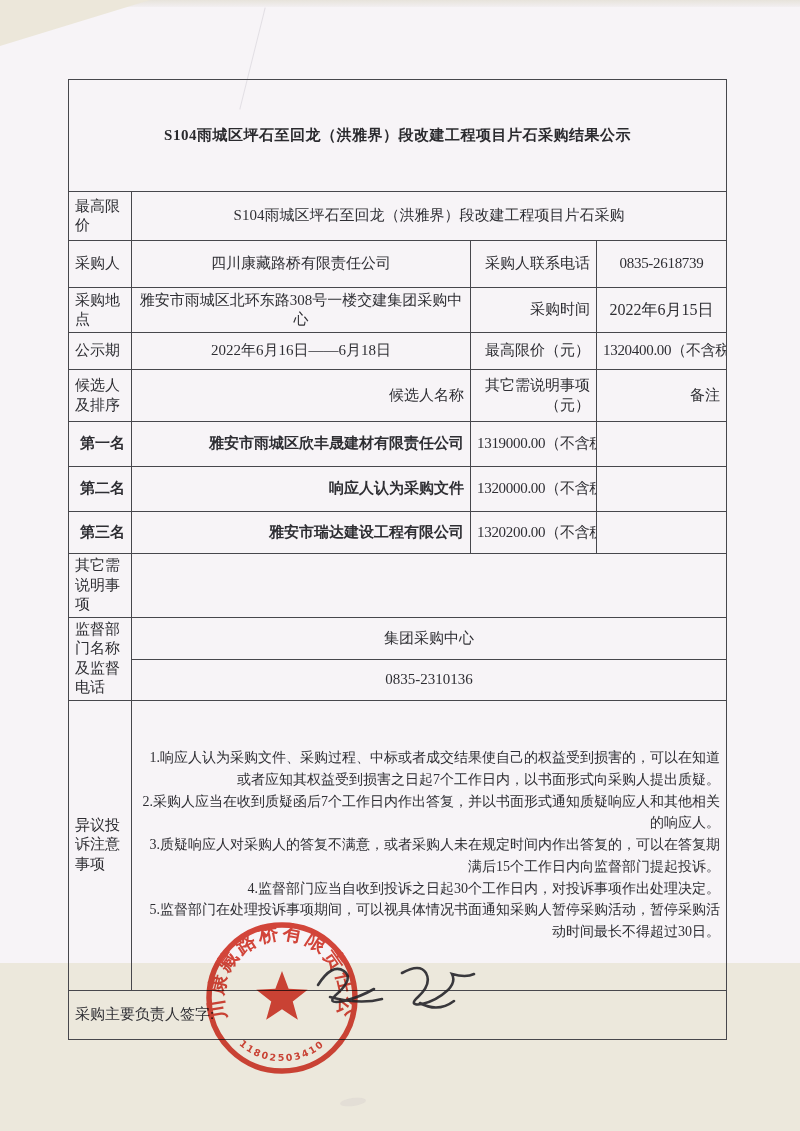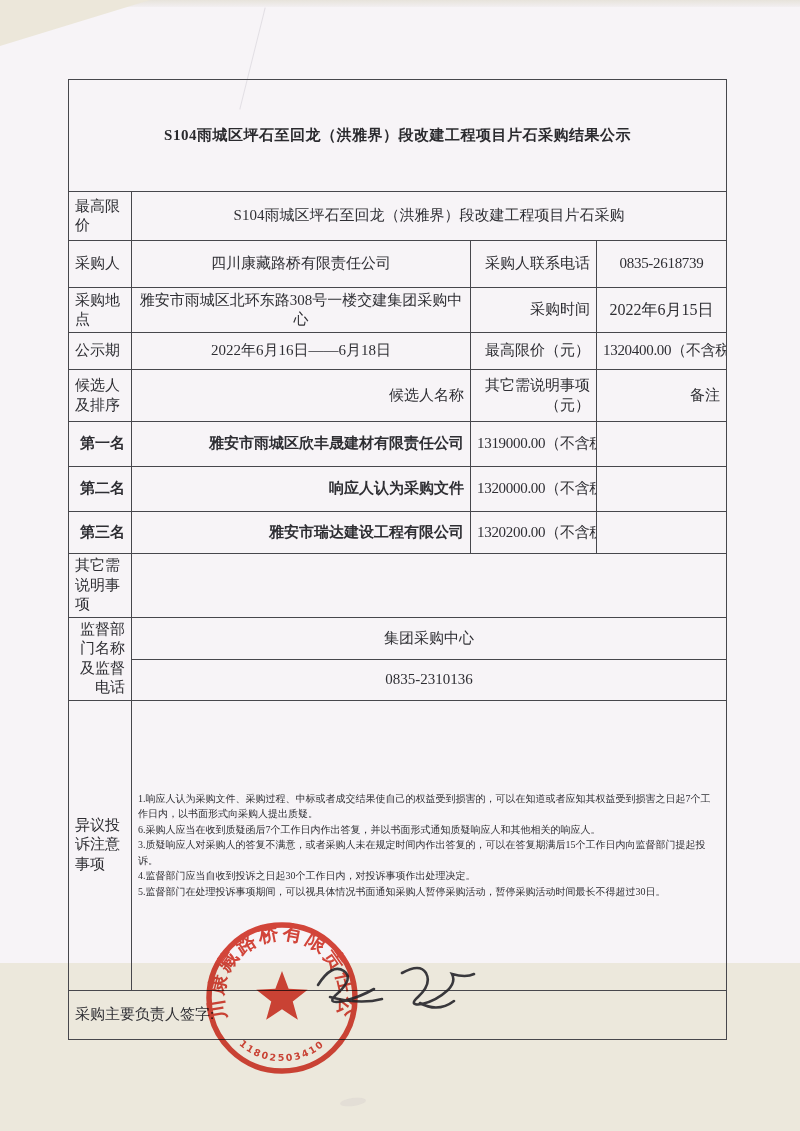--- a/index.html
+++ b/index.html
@@ -34,30 +34,30 @@
     border:1.6px solid #47474c;
     padding:2px 6px;vertical-align:middle;
     font-size:15px;line-height:1.3;
     overflow:hidden;
   }
   td.title-cell{
     text-align:center;font-size:19.5px;font-weight:bold;
     letter-spacing:0.5px;color:#2a2a2e;
   }
   td.lbl{font-size:14px;line-height:19px;padding:2px 6px;text-align:left;}
-  td.lbl-c{text-align:right;font-family:Liberation Serif, serif;}
+  td.lbl-c{text-align:left;font-family:Liberation Serif, serif;}
   td.val{text-align:center;font-size:15px;}
   td.ctr{text-align:center;}
   td.num{font-size:12.5px;letter-spacing:-0.3px;text-align:center;white-space:nowrap;margin-top:12px;}
   td.price{font-size:12.5px;letter-spacing:-0.3px;text-align:left;padding-left:8px;white-space:nowrap;}
   td.cand-name{text-align:right;font-size:13.5px;font-weight:700;}
   td.rank{text-align:right;font-size:13.5px;font-weight:700;}
   td.hdr{text-align:right;font-size:15px;}
   td.other-lbl{height:42px;}
-  .objection-text p{margin:0;font-size:10px;line-height:1.55;text-align:left;}
+  .objection-text p{margin:0;font-size:14px;line-height:1.55;text-align:right;}
   td.objection-cell{padding:6px 7px;}
   td.sign-cell{font-size:15px;text-align:left;padding-left:7px;}
   .seal{position:absolute;left:196px;top:912px;z-index:5;mix-blend-mode:multiply;opacity:.92;}
   .signature{position:absolute;left:300px;top:945px;z-index:6;}
   .smudge{position:absolute;left:340px;top:1098px;width:26px;height:8px;
     border-radius:50%;background:#d9d4d0;opacity:.5;transform:rotate(-8deg);}
 </style>
 </head>
 <body>
 
@@ -145,21 +145,21 @@
     </tr>
     <tr style="height:38px">
       <td colspan="3" class="ctr">0835-2310136</td>
     </tr>
 
     <tr style="height:290px">
       <td class="lbl">异议投诉注意事项</td>
       <td colspan="3" class="objection-cell">
         <div class="objection-text">
           <p>1.响应人认为采购文件、采购过程、中标或者成交结果使自己的权益受到损害的，可以在知道或者应知其权益受到损害之日起7个工作日内，以书面形式向采购人提出质疑。</p>
-          <p>6.采购人应当在收到质疑函后7个工作日内作出答复，并以书面形式通知质疑响应人和其他相关的响应人。</p>
+          <p>2.采购人应当在收到质疑函后7个工作日内作出答复，并以书面形式通知质疑响应人和其他相关的响应人。</p>
           <p>3.质疑响应人对采购人的答复不满意，或者采购人未在规定时间内作出答复的，可以在答复期满后15个工作日内向监督部门提起投诉。</p>
           <p>4.监督部门应当自收到投诉之日起30个工作日内，对投诉事项作出处理决定。</p>
           <p>5.监督部门在处理投诉事项期间，可以视具体情况书面通知采购人暂停采购活动，暂停采购活动时间最长不得超过30日。</p>
         </div>
       </td>
     </tr>
 
     <tr style="height:49px">
       <td colspan="4" class="sign-cell">采购主要负责人签字:</td>
     </tr>

